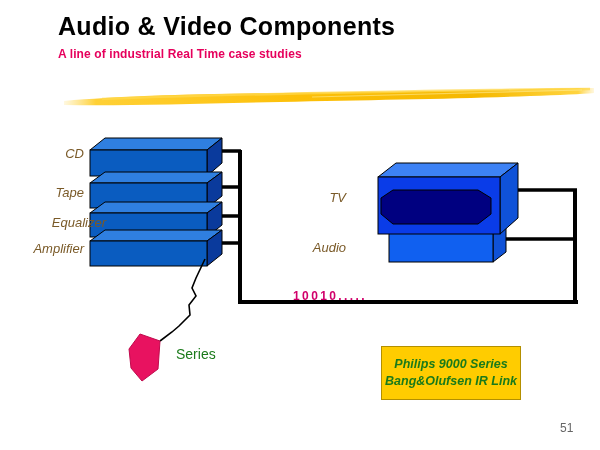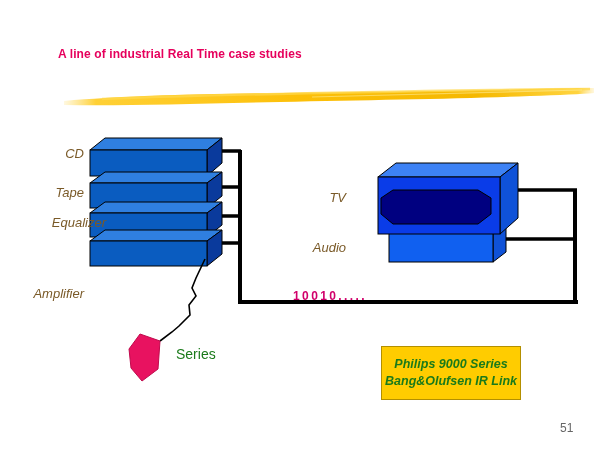--- a/index.html
+++ b/index.html
@@ -63,21 +63,21 @@
     font-size: 13px;
     color: #7a5a28;
     white-space: nowrap;
     text-align: right;
   }
   .lbl.left  { text-align: right; font-style: italic; }
 
   #lbl-cd        { left: 0px;  top: 146px; width: 84px; }
   #lbl-tape      { left: 0px;  top: 185px; width: 84px; }
   #lbl-equalizer { left: 0px;  top: 215px; width: 84px; padding-left: 22px; }
-  #lbl-amplifier { left: 0px;  top: 241px; width: 84px; margin-top: 45px; }
+  #lbl-amplifier { left: 0px;  top: 241px; width: 84px; }
   #lbl-tv        { left: 300px; top: 190px; width: 46px; }
   #lbl-video     { left: 290px; top: 240px; width: 56px; }
 
   #lbl-remote {
     position: absolute;
     left: 176px;
     top: 346px;
     font-size: 14px;
     color: #1a7a1a;
     font-weight: normal;
@@ -127,20 +127,21 @@
     top: 421px;
     font-size: 12px;
     color: #666666;
   }
 </style>
 </head>
 <body>
 
 <div id="slide">
 
+  <div id="title">Audio &amp; Video Components</div>
   <div id="subtitle">A line of industrial Real Time case studies</div>
 
   <svg id="brush" viewBox="0 0 534 30" preserveAspectRatio="none">
     <defs>
       <linearGradient id="bg1" x1="0" y1="0" x2="1" y2="0">
         <stop offset="0" stop-color="#ffd233" stop-opacity="0.15"></stop>
         <stop offset="0.06" stop-color="#ffc812" stop-opacity="0.85"></stop>
         <stop offset="0.45" stop-color="#fcbf08" stop-opacity="1"></stop>
         <stop offset="0.78" stop-color="#f5b800" stop-opacity="1"></stop>
         <stop offset="0.97" stop-color="#ffcf2a" stop-opacity="0.9"></stop>

